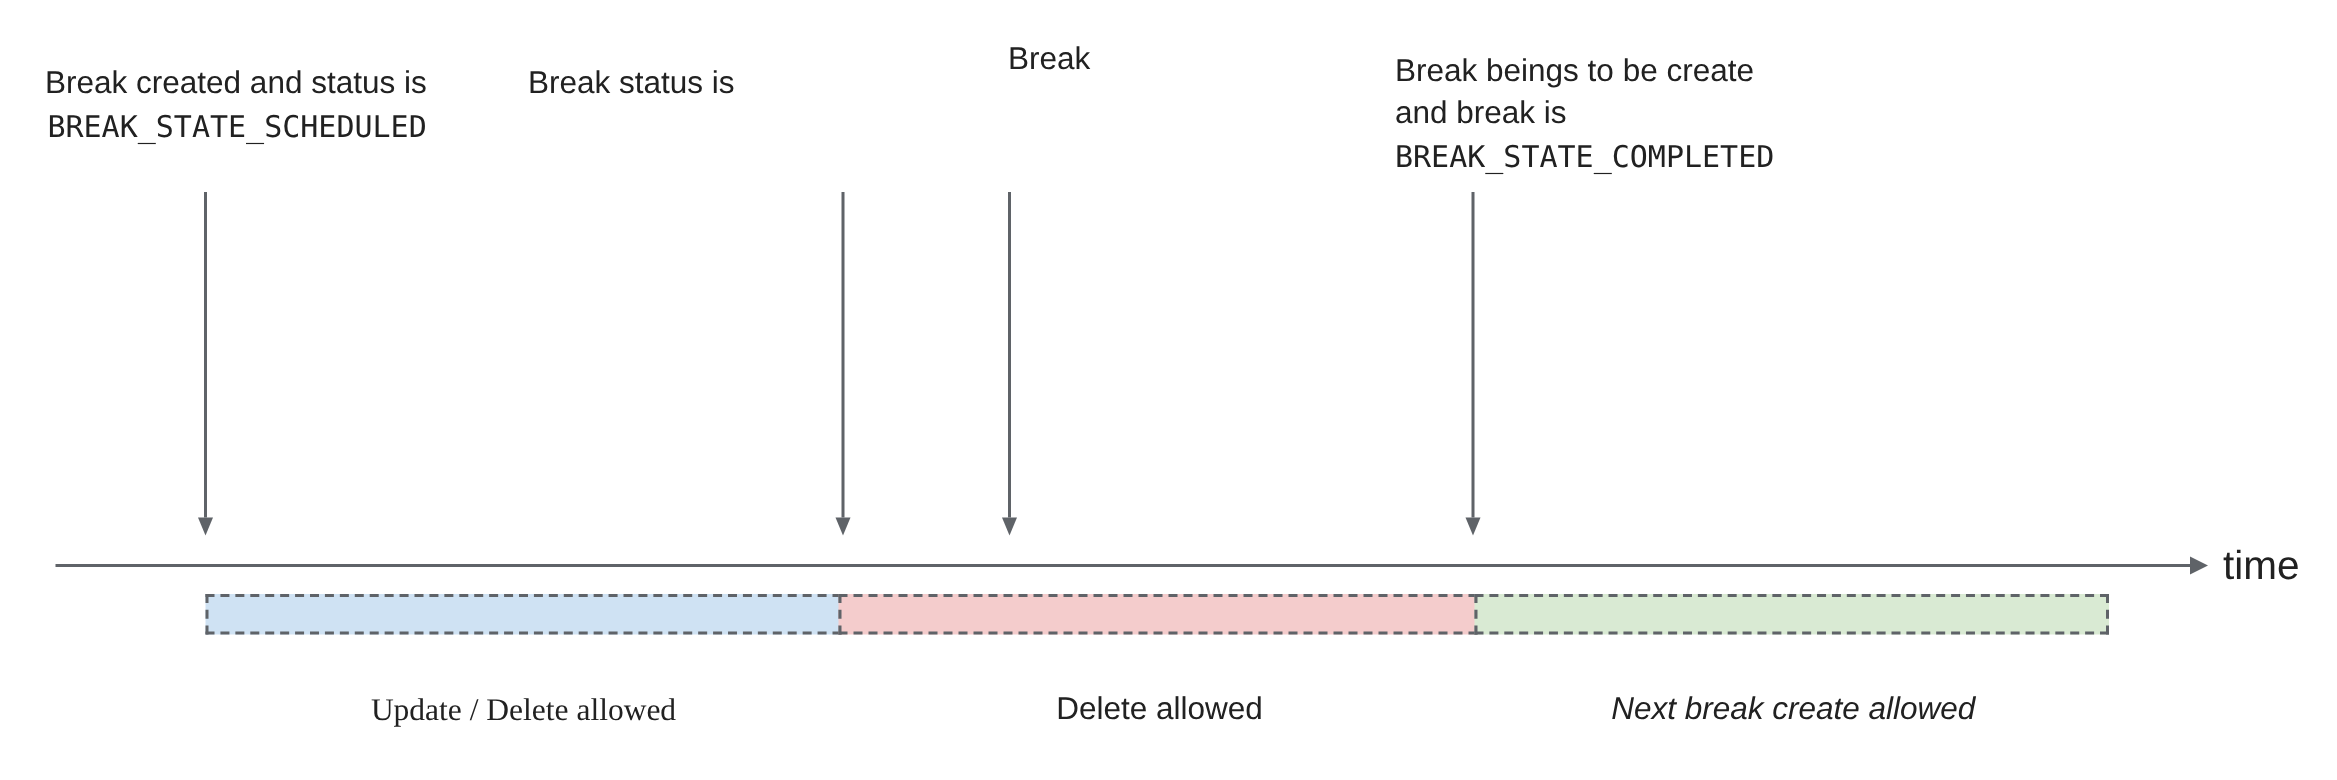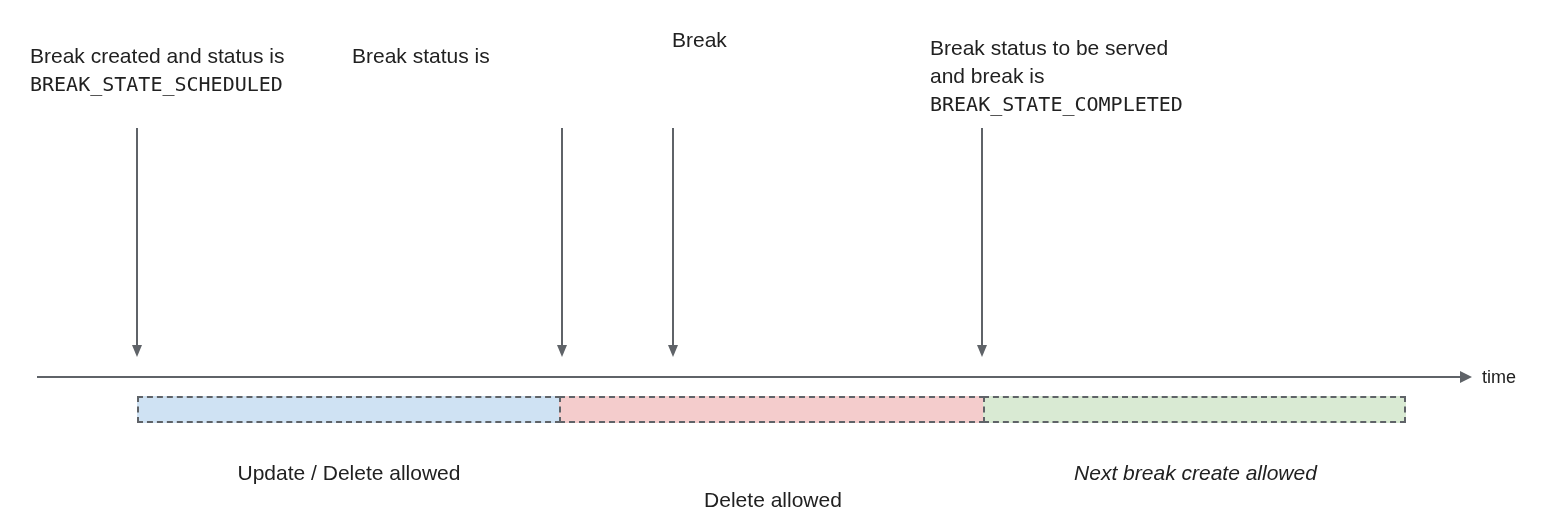--- a/index.html
+++ b/index.html
@@ -23,21 +23,21 @@
     position: absolute;
     white-space: nowrap;
     font-size: 21px;
     line-height: 28px;
     color: var(--color-text);
   }
   .annotation .mono {
     font-family: "DejaVu Sans Mono", monospace;
     font-size: 20px;
   }
-  .a1 { left: 30px;  top: 42px; }
+  .a1 { left: 30px;  top: 42px; text-align: right; }
   .a2 { left: 352px; top: 42px; text-align: right; }
   .a3 { left: 672px; top: 26px; }
   .a4 { left: 930px; top: 34px; }
 
   
   .varrow { position: absolute; top: 128px; height: 229px; width: 10px; }
   .varrow .shaft {
     position: absolute; left: 4px; top: 0;
     width: 2px; height: 217px;
     background: var(--color-line);
@@ -62,59 +62,59 @@
   }
   .tl-head {
     position: absolute; left: 1460px; top: 371px;
     width: 0; height: 0;
     border-top: 6px solid transparent;
     border-bottom: 6px solid transparent;
     border-left: 12px solid var(--color-line);
   }
   .time-label {
     position: absolute; left: 1482px; top: 363px;
-    font-size: 18px; line-height: 28px;
+    font-size: 27px; line-height: 28px;
   }
 
   
   .segment {
     position: absolute; top: 396px; height: 27px;
     border: 2px dashed var(--color-line);
   }
   .seg1 { left: 137px; width: 424px; }
   .seg2 { left: 559px; width: 426px; }
   .seg3 { left: 983px; width: 423px; }
 
   
   .seg-label {
     position: absolute; top: 459px;
     font-size: 21px; line-height: 28px;
     text-align: center;
   }
-  .l1 { left: 137px; width: 424px; }
-  .l2 { left: 561px; width: 424px; margin-top: 27px; }
+  .l1 { left: 137px; width: 424px; font-family: Liberation Serif, serif; }
+  .l2 { left: 561px; width: 424px; }
   .l3 { left: 985px; width: 421px; font-style: italic; }
 </style>
 </head>
 <body>
 
 <div class="canvas">
 
   <div class="annotation a1">
     <div>Break created and status is</div>
     <div class="mono">BREAK_STATE_SCHEDULED</div>
   </div>
   <div class="annotation a2">
     <div>Break status is</div>
   </div>
   <div class="annotation a3">
     <div>Break</div>
   </div>
   <div class="annotation a4">
-    <div>Break status to be served</div>
+    <div>Break beings to be create</div>
     <div>and break is</div>
     <div class="mono">BREAK_STATE_COMPLETED</div>
   </div>
 
   <div class="varrow arrow1">
     <div class="shaft"></div>
     <div class="head"></div>
   </div>
   <div class="varrow arrow2">
     <div class="shaft"></div>

